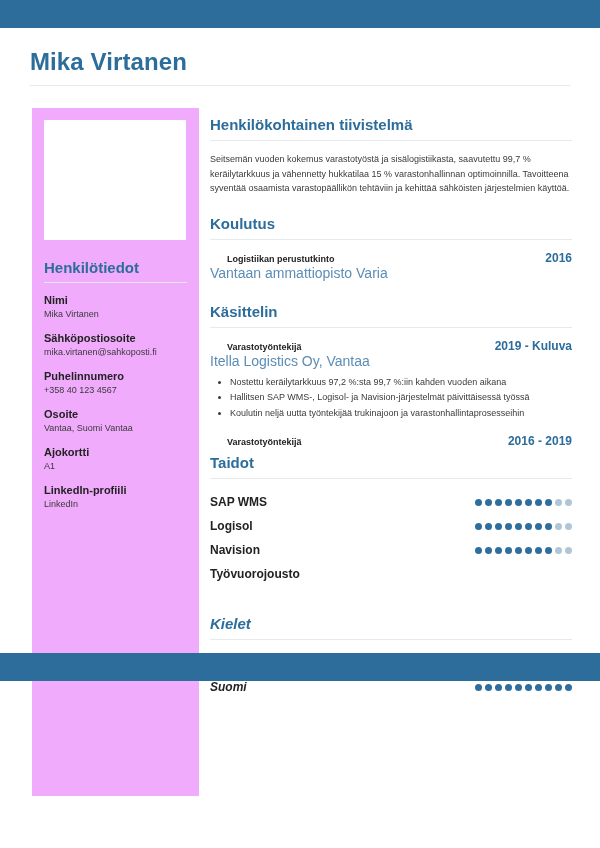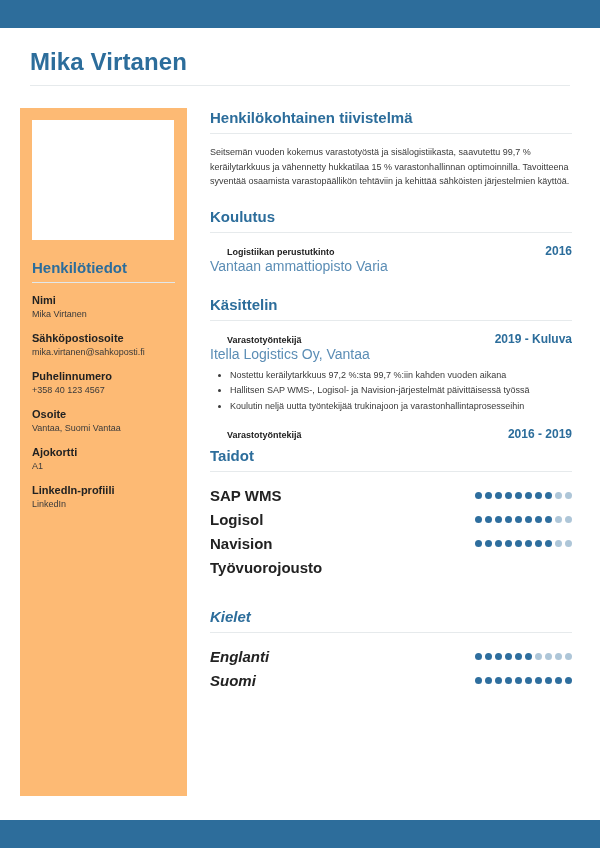--- a/index.html
+++ b/index.html
@@ -12,21 +12,21 @@
     background: #ffffff;
     font-family: "Liberation Sans", sans-serif;
     color: #333333;
     overflow: hidden;
     position: relative;
   }
 
   .page {
     position: relative;
     width: 600px;
-    height: 848px;
+    height: 681px;
     background: #ffffff;
     box-sizing: border-box;
   }
 
   
   .accent-bar-top {
     position: absolute;
     top: 0; left: 0;
     width: 600px;
     height: 28px;
@@ -65,24 +65,24 @@
   
   .body-cols {
     position: absolute;
     top: 108px;
     left: 0;
     width: 600px;
   }
 
   .sidebar {
     position: absolute;
-    left: 20px;
+    left: 32px;
     top: 0;
     width: 167px;
-    background: #fdba74;
+    background: #f0abfc;
     min-height: 688px;
     box-sizing: border-box;
     padding: 10px 12px 20px 12px;
   }
   .photo-box {
     width: 142px;
     height: 120px;
     background: #ffffff;
     margin: 2px 0 18px 0;
   }
@@ -110,21 +110,21 @@
   .info-value {
     font-size: 9px;
     color: #3a3a3a;
     line-height: 14px;
     word-break: break-word;
   }
 
   .main {
     position: absolute;
     left: 210px;
-    top: 0;
+    top: 7px;
     width: 362px;
   }
   .section {
     margin-bottom: 4px;
   }
   .section-heading {
     font-size: 15px;
     font-weight: bold;
     color: #2c6d9b;
     margin: 0 0 5px 0;
@@ -184,21 +184,21 @@
   .edu-spacer { height: 16px; }
 
   
   .rating-row {
     display: flex;
     justify-content: space-between;
     align-items: center;
     height: 24px;
   }
   .rating-label {
-    font-size: 15px;
+    font-size: 12px;
     font-weight: bold;
     color: #222222;
   }
   .dots {
     display: flex;
     gap: 3px;
     align-items: center;
   }
   .dot {
     width: 7px;

